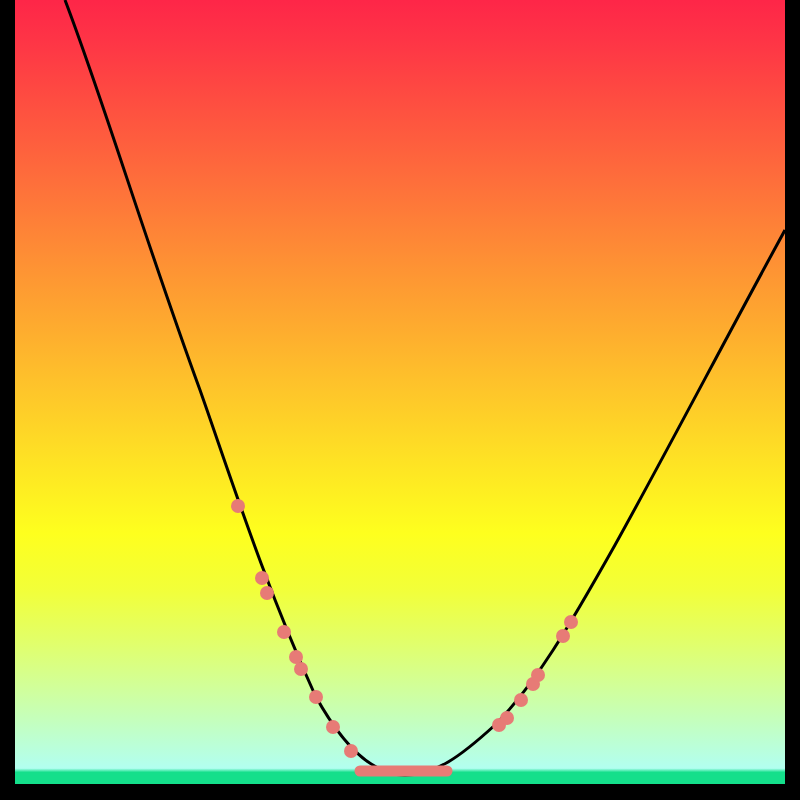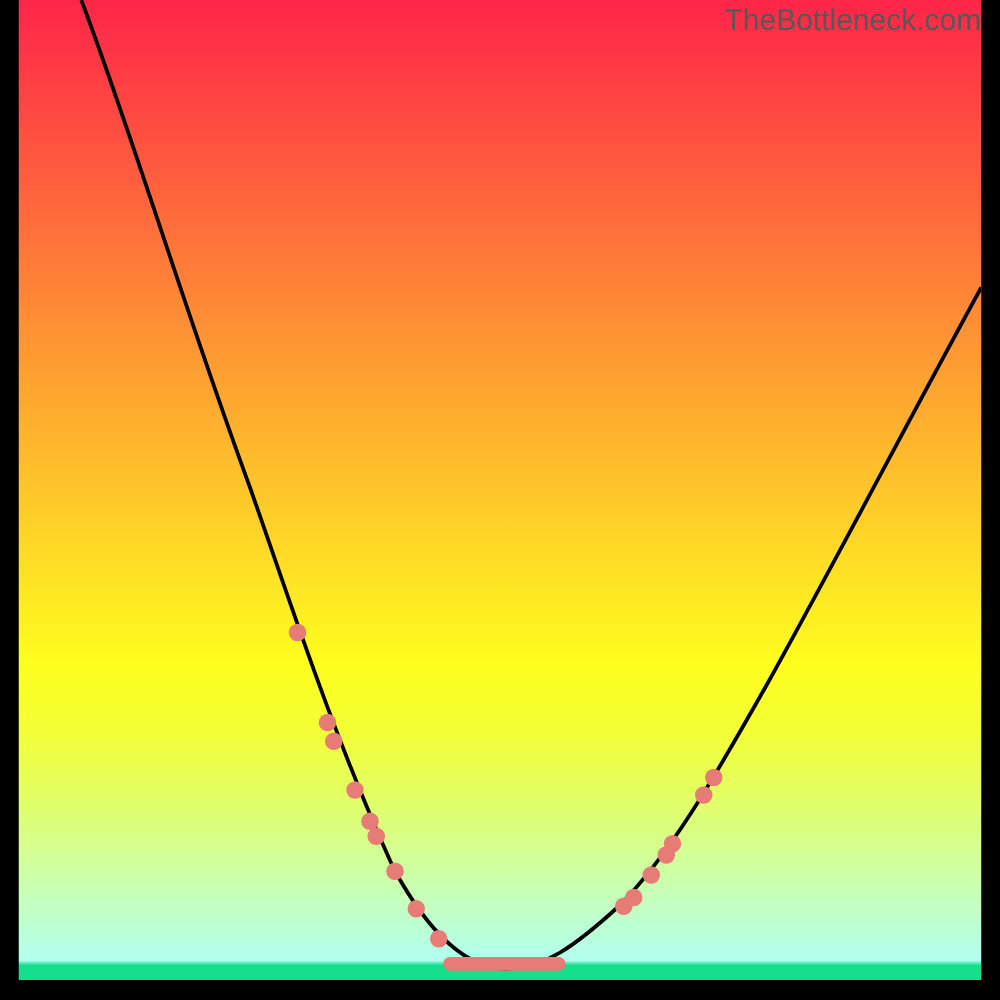--- a/index.html
+++ b/index.html
@@ -89,14 +89,13 @@
 
       <circle cx="484" cy="725" r="7" fill="#e77b76"></circle>
       <circle cx="492" cy="718" r="7" fill="#e77b76"></circle>
       <circle cx="506" cy="700" r="7" fill="#e77b76"></circle>
       <circle cx="518" cy="684" r="7" fill="#e77b76"></circle>
       <circle cx="523" cy="675" r="7" fill="#e77b76"></circle>
       <circle cx="548" cy="636" r="7" fill="#e77b76"></circle>
       <circle cx="556" cy="622" r="7" fill="#e77b76"></circle>
     </svg>
   </div>
-  <div class="watermark">TheBottleneck.com</div>
 </div>
 
 </body></html>

